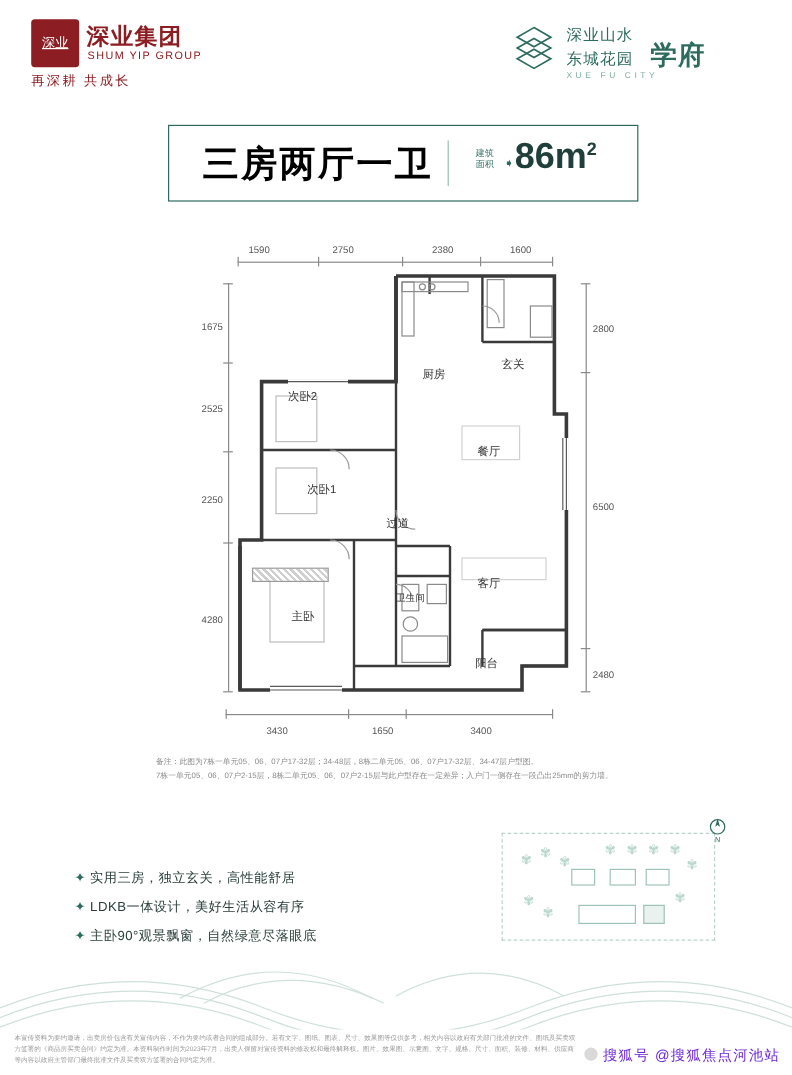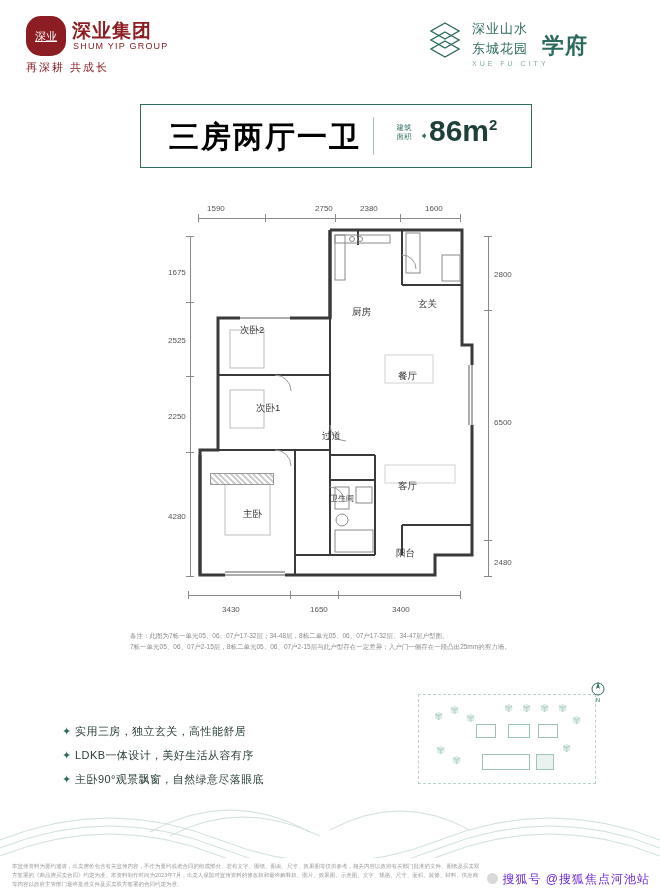--- a/index.html
+++ b/index.html
@@ -11,21 +11,21 @@
     position:relative;
     overflow:hidden;
   }
   .page{position:absolute;inset:0;}
 
   
   .header{position:absolute;left:0;top:0;width:660px;height:78px;}
   .logo-left{position:absolute;left:26px;top:16px;width:180px;height:56px;}
   .logo-mark{
     position:absolute;left:0;top:0;width:40px;height:40px;
-    background:#8c1d22;color:#fff;border-radius:15px;
+    background:#8c1d22;color:#fff;border-radius:3px;
     font-size:11px;line-height:13px;text-align:center;
     display:flex;align-items:center;justify-content:center;
     letter-spacing:0px;
     text-decoration:underline;
   }
   .logo-cn{position:absolute;left:46px;top:2px;font-size:19px;font-weight:bold;color:#8c1d22;letter-spacing:1px;}
   .logo-en{position:absolute;left:47px;top:25px;font-size:9px;color:#8c1d22;letter-spacing:1.2px;}
   .logo-slogan{position:absolute;left:0px;top:44px;font-size:11px;color:#8c1d22;letter-spacing:2px;}
 
   .logo-right{position:absolute;right:26px;top:14px;width:210px;height:58px;}
@@ -128,21 +128,21 @@
       <div class="title-tag">建筑</div>
       <div class="title-tag">面积</div>
       <div class="title-arrow">➧</div>
     </div>
     <div class="title-area"><span>86m</span><sup>2</sup></div>
   </div>
 
   <div class="plan">
 
     <div class="dimtxt" style="left:207px;top:14px;">1590</div>
-    <div class="dimtxt" style="left:277px;top:14px;margin-left:38px;">2750</div>
+    <div class="dimtxt" style="left:277px;top:14px;">2750</div>
     <div class="dimtxt" style="left:360px;top:14px;">2380</div>
     <div class="dimtxt" style="left:425px;top:14px;">1600</div>
 
     <div class="dimline" style="left:198px;top:28px;width:262px;height:1px;"></div>
     <div class="dimline" style="left:198px;top:24px;width:1px;height:8px;"></div>
     <div class="dimline" style="left:265px;top:24px;width:1px;height:8px;"></div>
     <div class="dimline" style="left:335px;top:24px;width:1px;height:8px;"></div>
     <div class="dimline" style="left:400px;top:24px;width:1px;height:8px;"></div>
     <div class="dimline" style="left:460px;top:24px;width:1px;height:8px;"></div>
 

